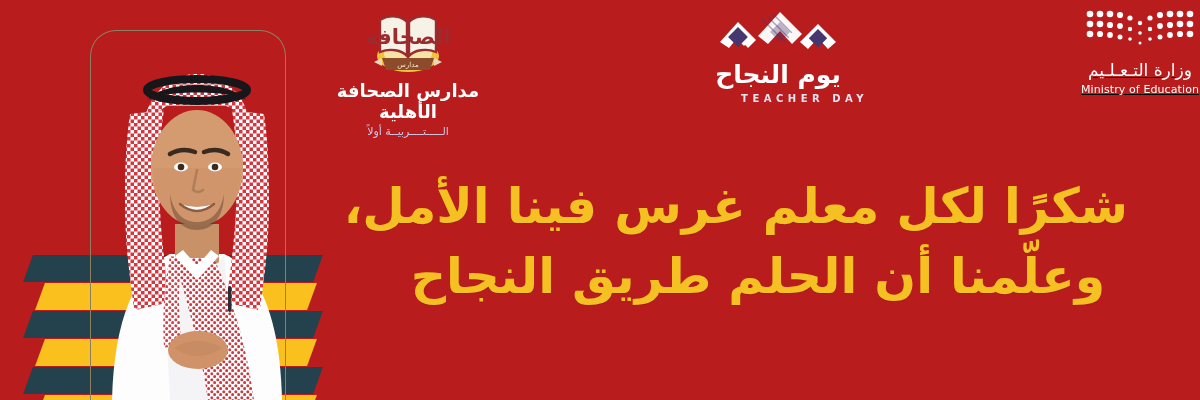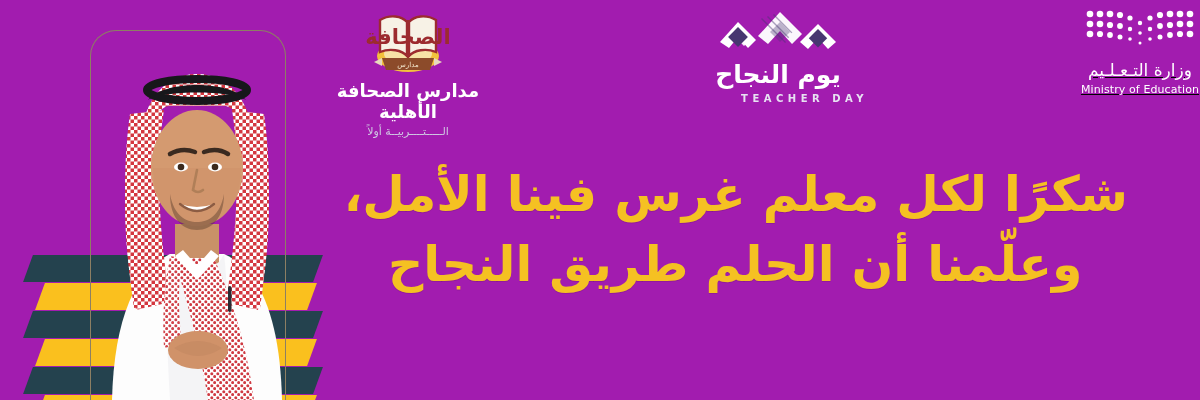--- a/index.html
+++ b/index.html
@@ -6,21 +6,21 @@
   html,body{margin:0;padding:0;}
   body{
     background:#2b2140;
     font-family:"DejaVu Sans","Liberation Sans",sans-serif;
   }
   #banner{
     position:relative;
     width:1200px;
     height:400px;
     overflow:hidden;
-    background:#a21caf;
+    background:#b91c1c;
   }
 
   
   .stripes{
     position:absolute;
     left:0; bottom:0;
     width:400px; height:150px;
     pointer-events:none;
   }
   .stripe{
@@ -82,23 +82,23 @@
     color:#ffffff; font-size:17px; direction:rtl; margin-top:8px;
     letter-spacing:1px;
   }
   #logo-moe .l2{
     color:#ffffff; font-size:11px; margin-top:3px; letter-spacing:.1px;
   }
 
   
   #headline{
     position:absolute;
-    right:72px; top:160px;
+    right:72px; top:172px;
     width:740px;
-    direction:rtl; text-align:left;
+    direction:rtl; text-align:center;
     color:#f5c122;
     font-weight:bold;
     font-size:49px;
     line-height:1.42;
     text-shadow:0 1px 0 rgba(0,0,0,.10);
   }
   #headline .line{ display:block; white-space:nowrap; }
 </style>
 </head>
 <body>

